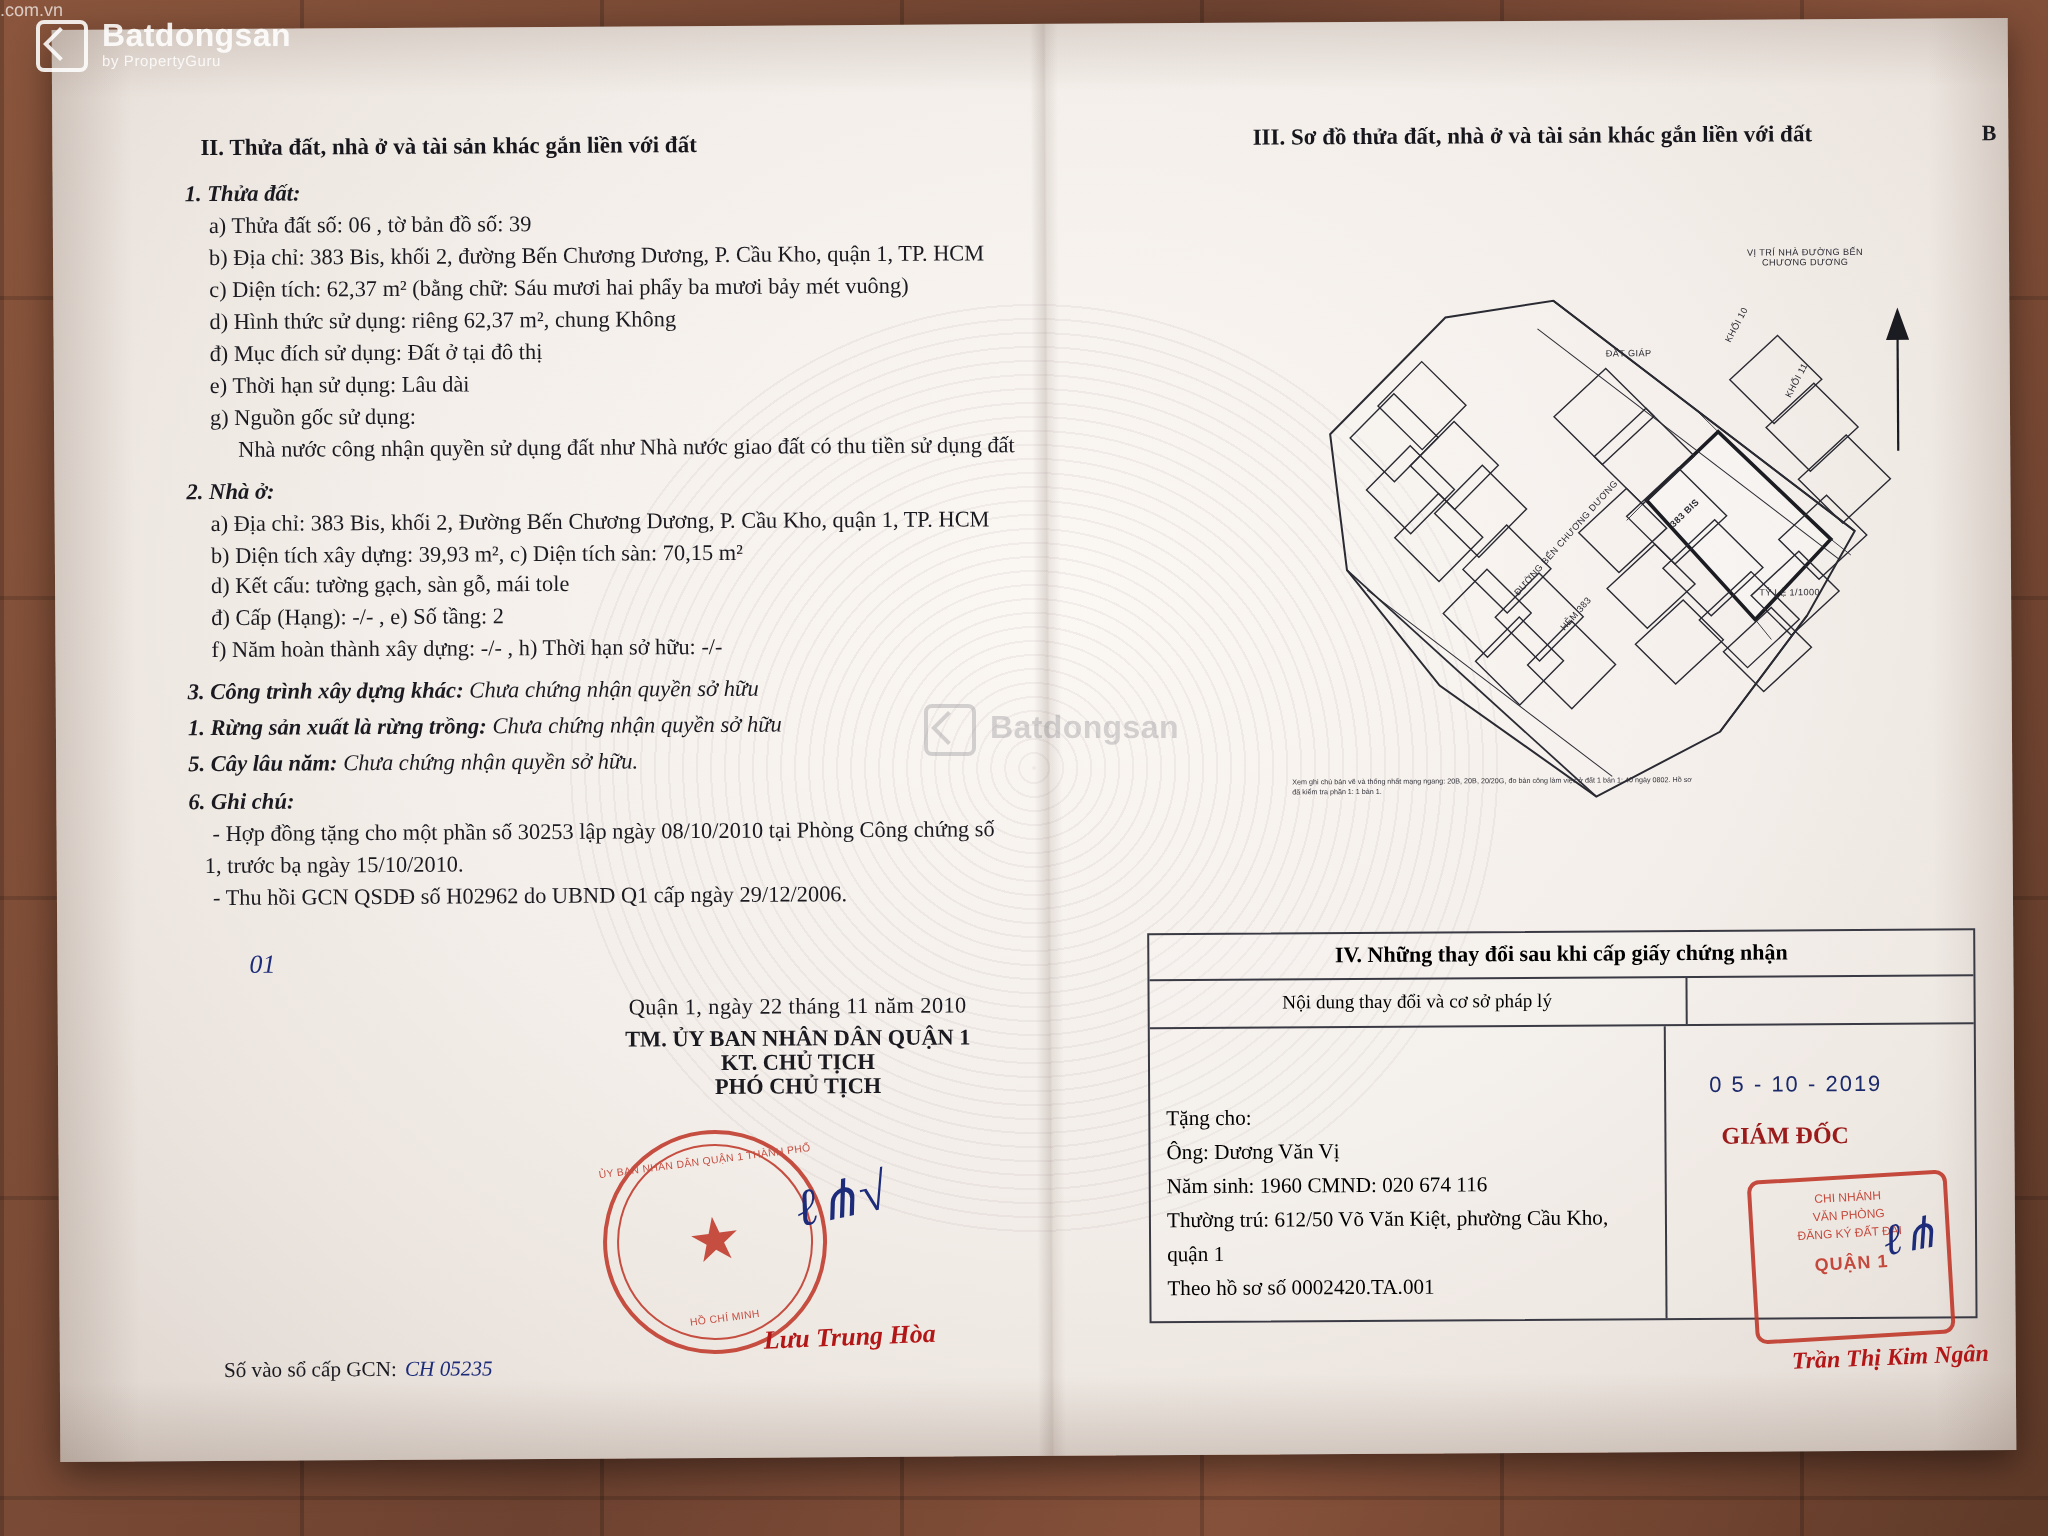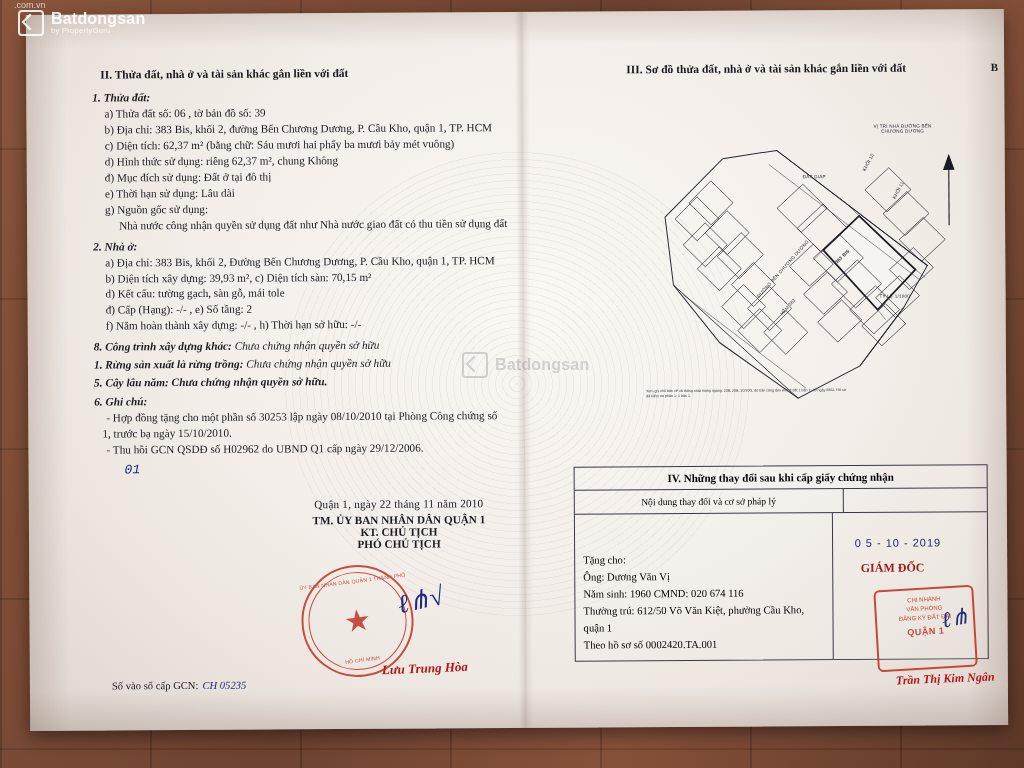--- a/index.html
+++ b/index.html
@@ -107,21 +107,20 @@
     left: 462px; top: 352px; opacity: .55;
     color: rgba(120,120,130,0.55);
   }
   #wm-center .mark { border-color: rgba(120,120,130,0.55); }
   #wm-center .mark:after { border-left-color: rgba(120,120,130,0.55); border-bottom-color: rgba(120,120,130,0.55); }
   #wm-corner {
     right: 6px; top: 2px;
     color: rgba(255,255,255,0.7);
     font-size: 9px;
     font-family: "Liberation Sans", sans-serif;
-    padding-left: 14px;
   }
 
   
   .sec-title {
     font-weight: bold;
     font-size: 11.5px;
     color: #16161c;
   }
   #left-col {
     position: absolute;
@@ -326,21 +325,21 @@
   #stamp-sq .big { font-size: 9px; font-weight: bold; letter-spacing: .5px; margin-top: 3px;}
 
   .scribble {
     position: absolute;
     color: #1c2b7a;
     font-family: "Liberation Serif", serif;
     font-style: italic;
   }
   #scribble-1 { left: 368px; top: 572px; font-size: 26px; transform: rotate(-12deg); }
   #scribble-2 { left: 912px; top: 596px; font-size: 22px; transform: rotate(-10deg); }
-  #scribble-3 { left: 96px; top: 448px; font-size: 13px; color:#1c2b7a;font-family:Liberation Mono, monospace; }
+  #scribble-3 { left: 96px; top: 460px; font-size: 13px; color:#1c2b7a; }
 
   #gcn-line {
     position: absolute;
     left: 82px;
     top: 666px;
     font-size: 10.6px;
     color: #1a1a20;
   }
   #gcn-line .val {
     color: #1c2b7a;
@@ -372,30 +371,30 @@
       <div class="line indent2 wrap">Nhà nước công nhận quyền sử dụng đất như Nhà nước giao đất có thu tiền sử dụng đất</div>
 
       <div class="group-title" style="margin-top:4px">2. Nhà ở:</div>
       <div class="line">a) Địa chỉ: 383 Bis, khối 2, Đường Bến Chương Dương, P. Cầu Kho, quận 1, TP. HCM</div>
       <div class="line">b) Diện tích xây dựng:        39,93    m², c) Diện tích sàn:     70,15    m²</div>
       <div class="line">d) Kết cấu:      tường gạch, sàn gỗ, mái tole</div>
       <div class="line">đ) Cấp (Hạng):            -/-        , e) Số tầng:             2</div>
       <div class="line">f) Năm hoàn thành xây dựng:   -/-   , h) Thời hạn sở hữu:      -/-</div>
 
       <div class="group-title" style="margin-top:4px">
-        <span>8. Công trình xây dựng khác:</span>
+        <span>3. Công trình xây dựng khác:</span>
         <span style="font-weight:normal">Chưa chứng nhận quyền sở hữu</span>
       </div>
       <div class="group-title">
         <span>1. Rừng sản xuất là rừng trồng:</span>
         <span style="font-weight:normal">Chưa chứng nhận quyền sở hữu</span>
       </div>
       <div class="group-title">
         <span>5. Cây lâu năm:</span>
-        <span style="font-weight:bold">Chưa chứng nhận quyền sở hữu.</span>
+        <span style="font-weight:normal">Chưa chứng nhận quyền sở hữu.</span>
       </div>
 
       <div class="group-title" style="margin-top:3px">6. Ghi chú:</div>
       <div class="line">- Hợp đồng tặng cho một phần số 30253 lập ngày 08/10/2010 tại Phòng Công chứng số</div>
       <div class="line" style="margin-left:22px">1, trước bạ ngày 15/10/2010.</div>
       <div class="line">- Thu hồi GCN QSDĐ số H02962 do UBND Q1 cấp ngày 29/12/2006.</div>
     </div>
 
     <div class="scribble" id="scribble-3">01</div>
 

